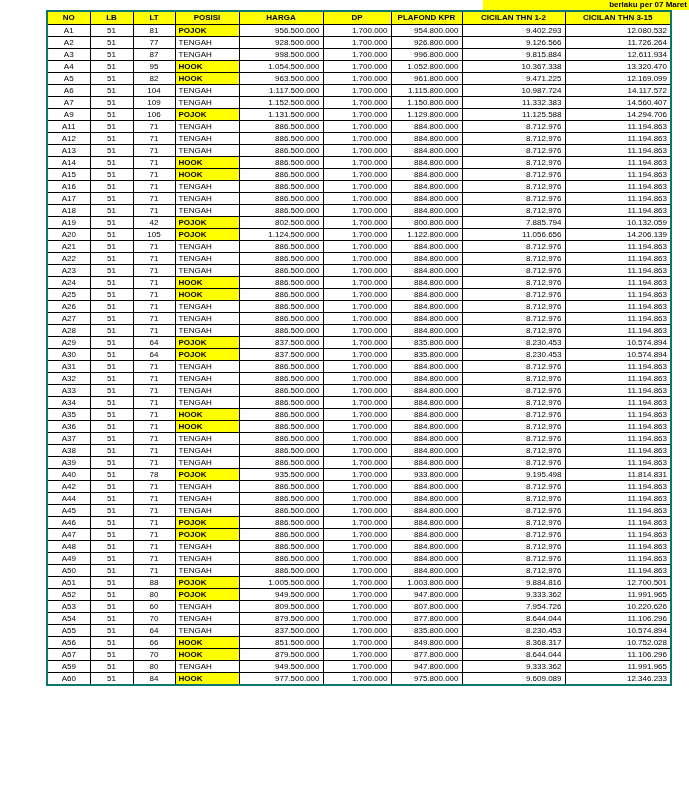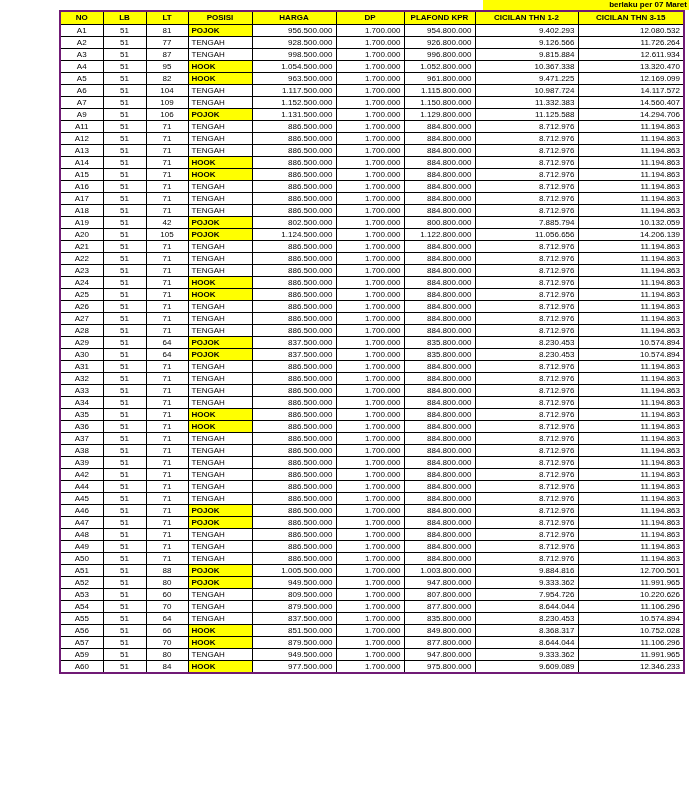--- a/index.html
+++ b/index.html
@@ -18,25 +18,25 @@
     background:var(--hl,#FFFF00);
     font-size:8px; font-weight:bold;
     line-height:10px;
     text-align:right;
     padding-right:3px;
     white-space:nowrap;
     overflow:hidden;
   }
   table.price {
     position:absolute;
-    top:10px; left:59px;
+    top:10px; left:46px;
     width:626px;
     border-collapse:collapse;
     table-layout:fixed;
-    border:2px solid #701a75;
+    border:2px solid #0f766e;
   }
   .price th, .price td {
     border:1px solid #000;
     font-size:8px;
     height:12px;
     line-height:11px;
     padding:0 3px;
     white-space:nowrap;
     overflow:hidden;
     vertical-align:middle;
@@ -487,20 +487,31 @@
     <td class="c">51</td>
     <td class="c">71</td>
     <td class="posisi">TENGAH</td>
     <td class="r">886.500.000</td>
     <td class="r">1.700.000</td>
     <td class="r">884.800.000</td>
     <td class="r">8.712.976</td>
     <td class="r">11.194.863</td>
   </tr>
       <tr>
+    <td class="c">A40</td>
+    <td class="c">51</td>
+    <td class="c">78</td>
+    <td class="posisi hl">POJOK</td>
+    <td class="r">935.500.000</td>
+    <td class="r">1.700.000</td>
+    <td class="r">933.800.000</td>
+    <td class="r">9.195.498</td>
+    <td class="r">11.814.831</td>
+  </tr>
+      <tr>
     <td class="c">A42</td>
     <td class="c">51</td>
     <td class="c">71</td>
     <td class="posisi">TENGAH</td>
     <td class="r">886.500.000</td>
     <td class="r">1.700.000</td>
     <td class="r">884.800.000</td>
     <td class="r">8.712.976</td>
     <td class="r">11.194.863</td>
   </tr>

